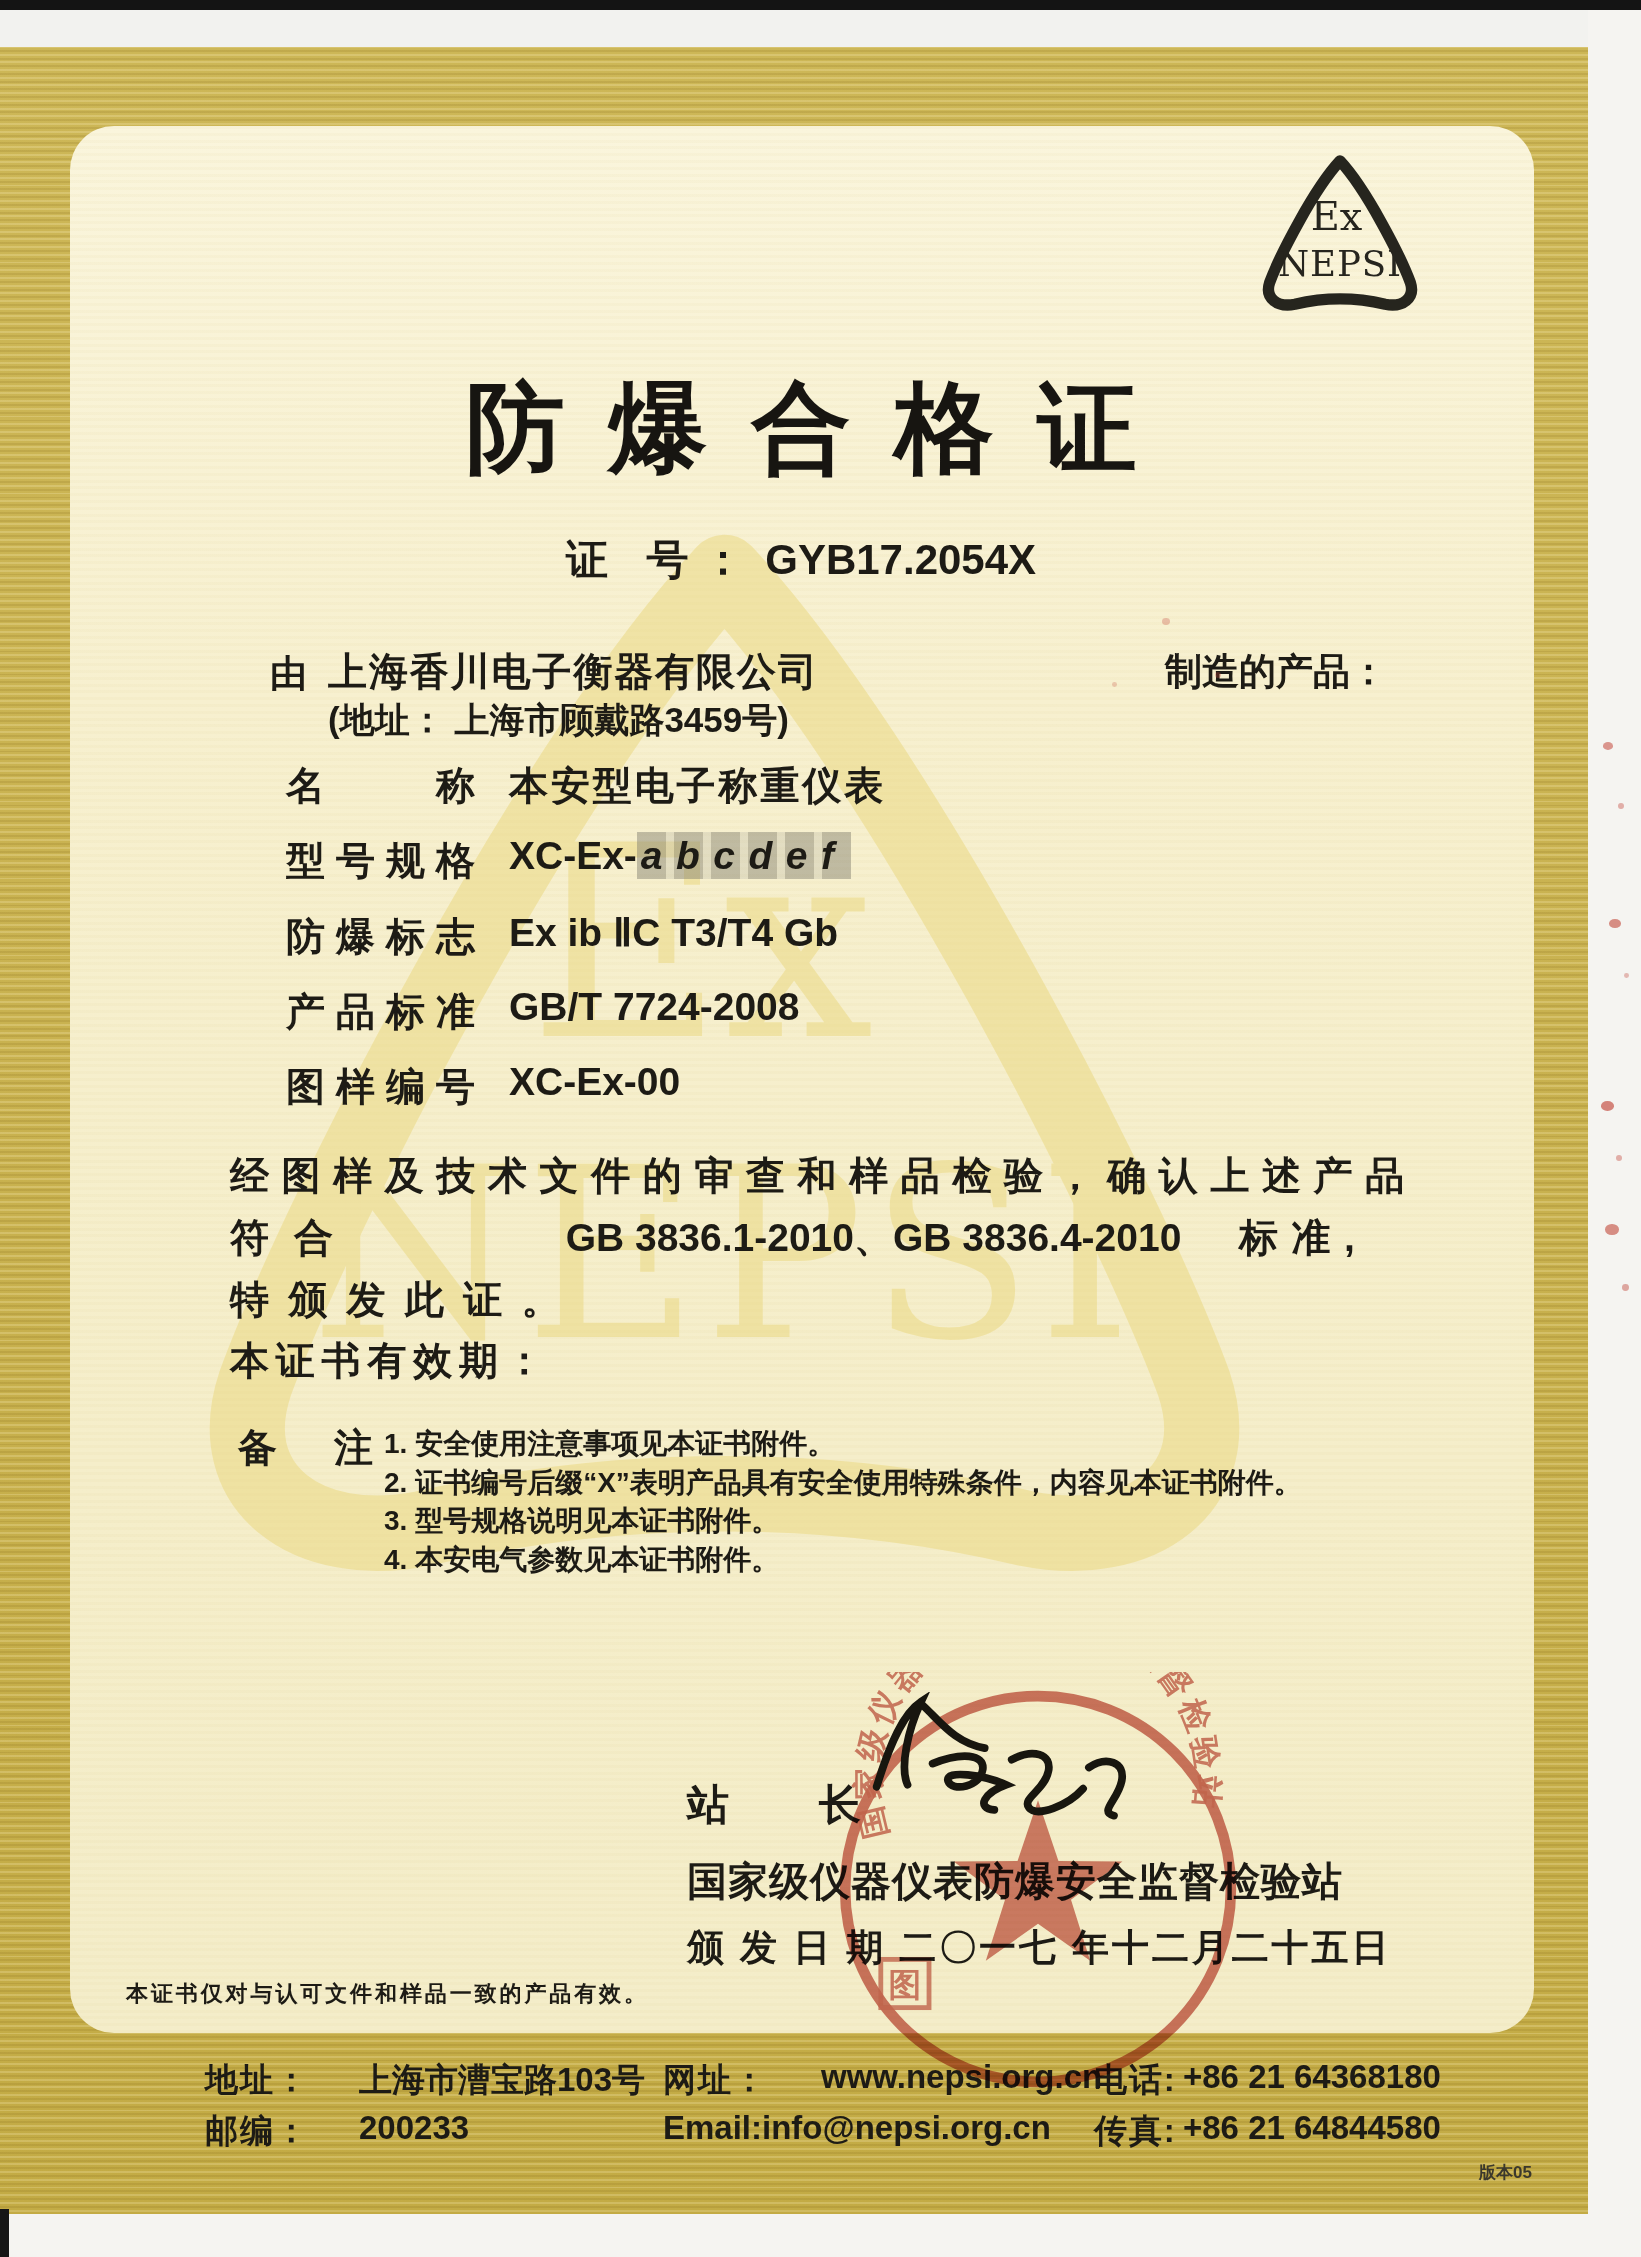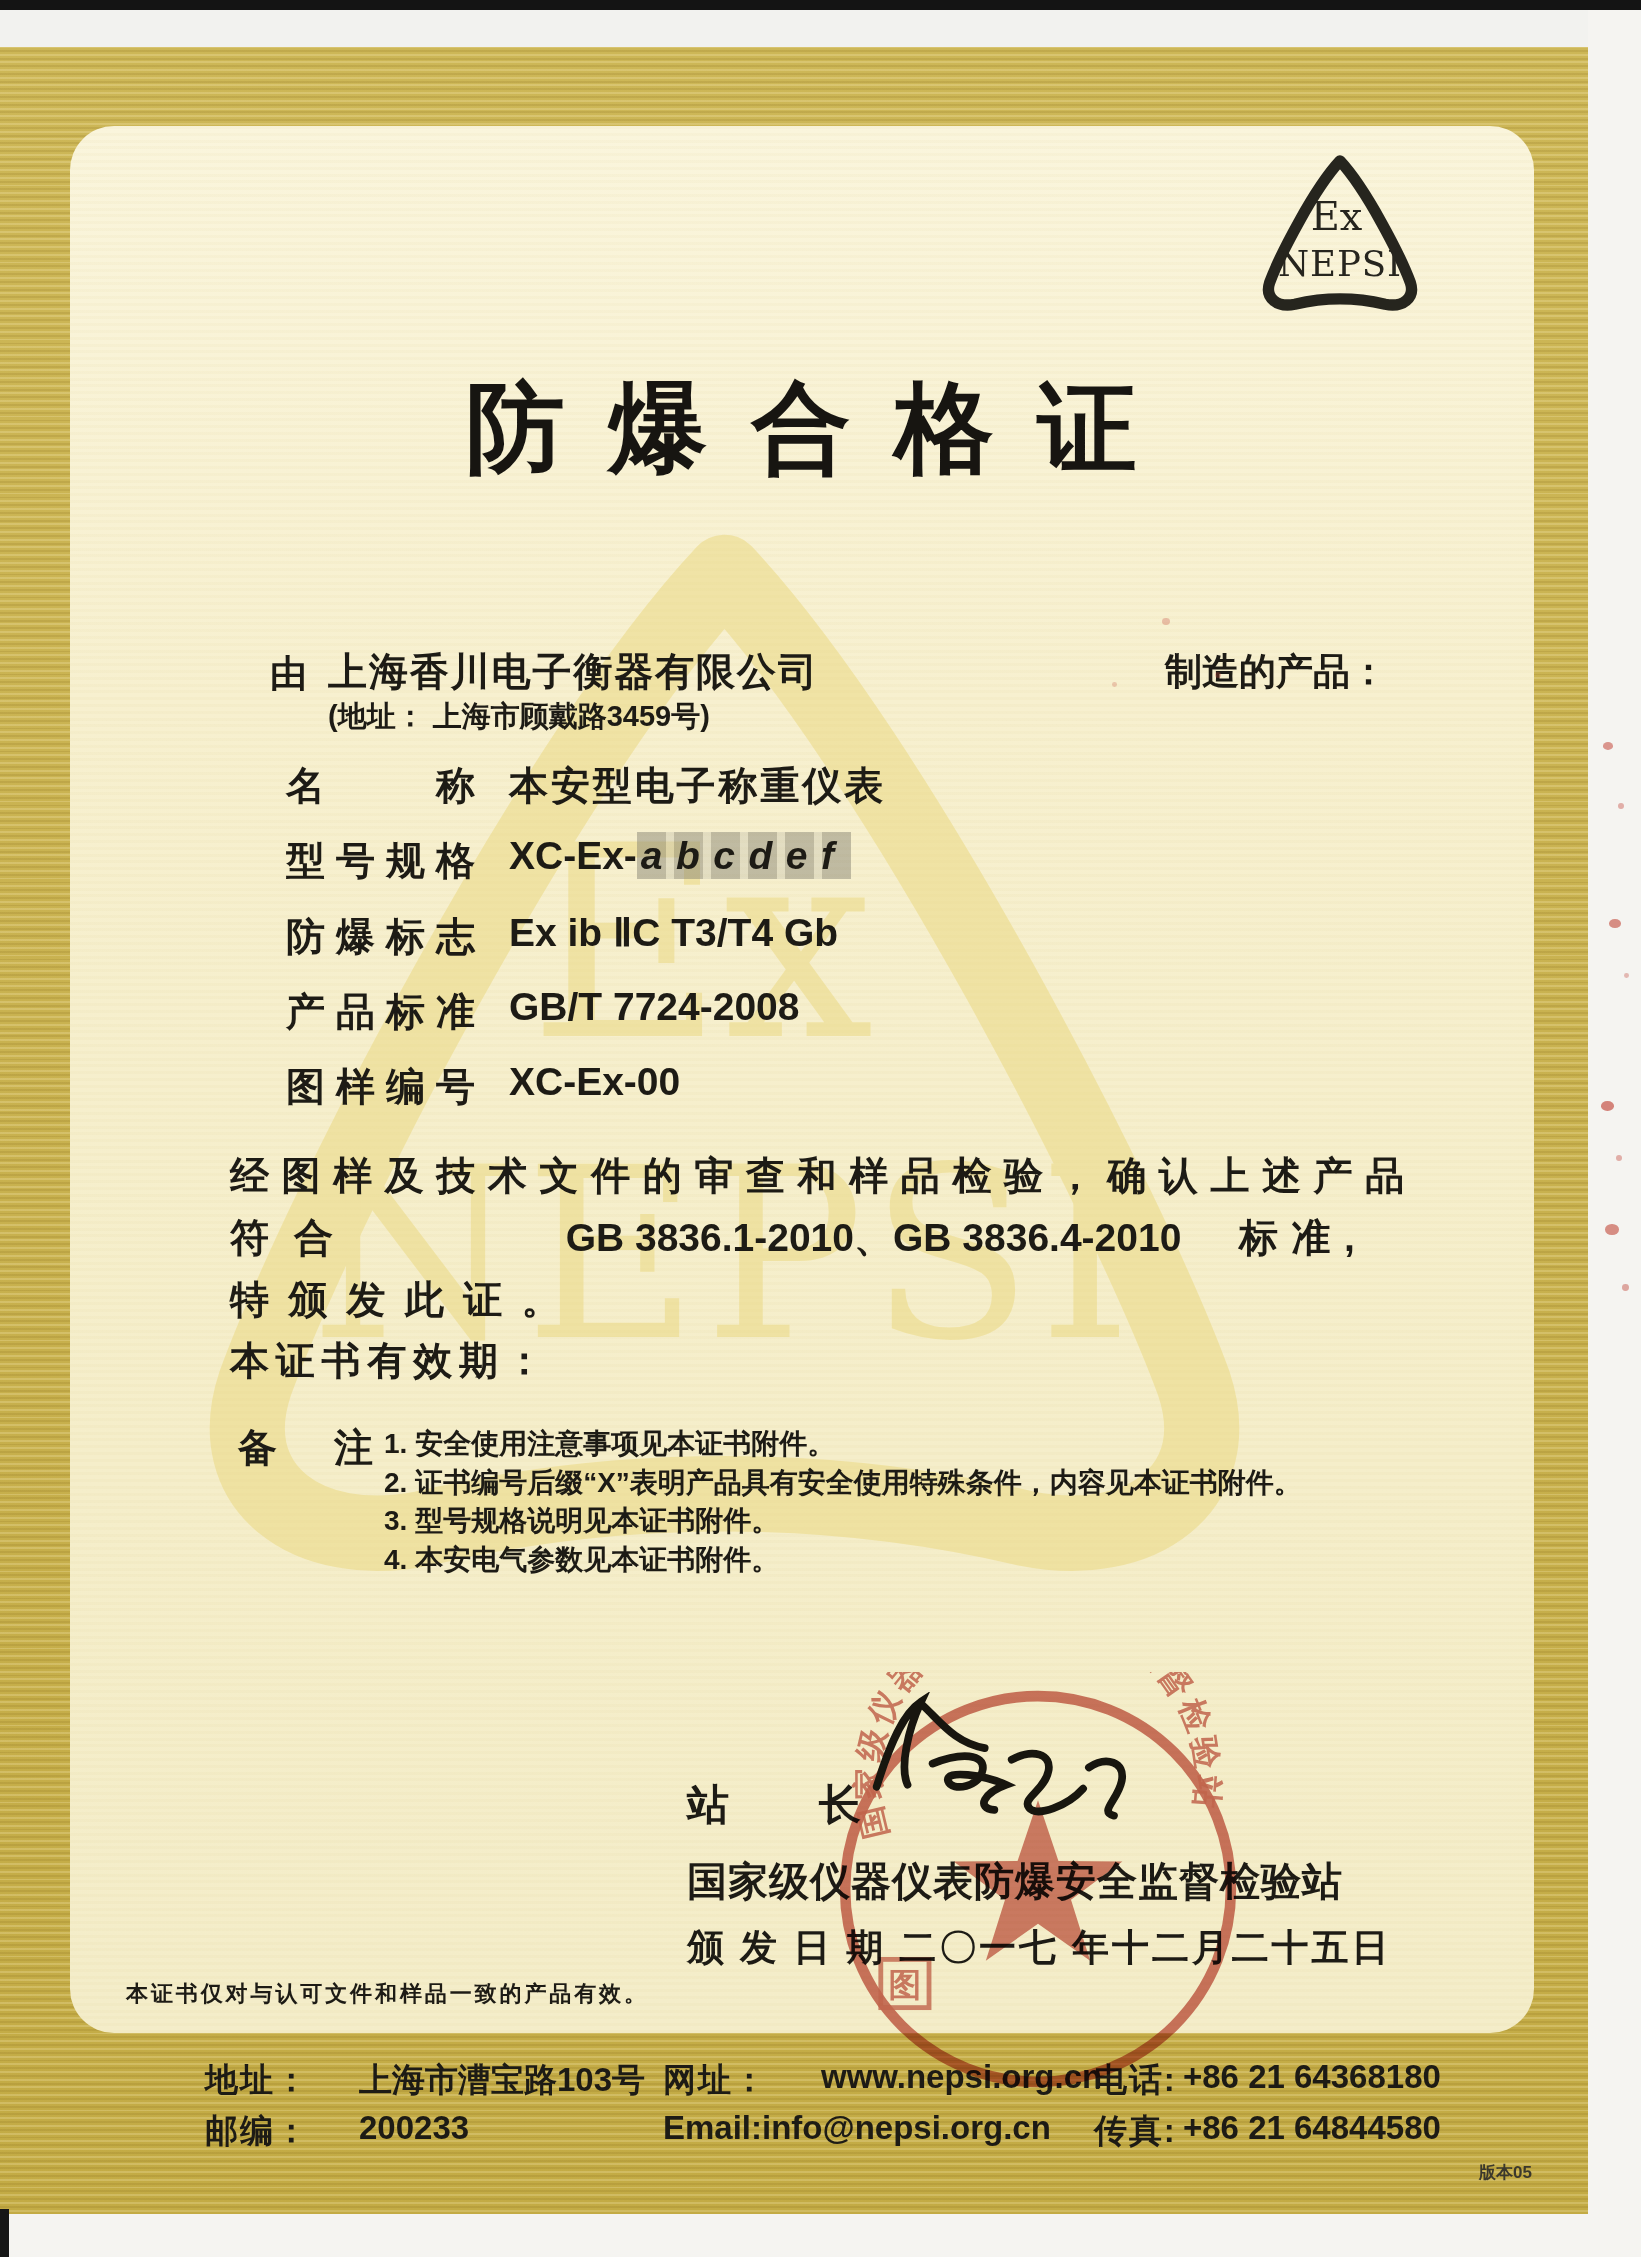--- a/index.html
+++ b/index.html
@@ -33,21 +33,21 @@
   .b { font-weight:bold; }
 
   .title-line { left:183px; top:363px; width:1236px; text-align:center;
                 font-size:99px; font-weight:bold; letter-spacing:44px; text-indent:44px; color:#171511; }
   .cert-line  { left:183px; top:532px; width:1236px; text-align:center; font-size:42px; font-weight:bold; }
   .cert-line .lbl { letter-spacing:13.5px; margin-right:7.7px; }
 
   .jlabel { display:inline-block; text-align:justify; text-align-last:justify; }
 
   .fs40 { font-size:39px; } .fs38 { font-size:37px; } .fs34 { font-size:33px; }
-  .fs30 { font-size:29px; } .fs29 { font-size:28px; } .fs33 { font-size:22px; }
+  .fs30 { font-size:35px; } .fs29 { font-size:28px; } .fs33 { font-size:22px; }
 
   .masked { font-style:italic; font-weight:bold; letter-spacing:13.5px; padding:1.9px 3.9px;
     background:repeating-linear-gradient(90deg, rgba(125,122,108,.45) 0 29px, rgba(190,187,172,.35) 29px 37px); }
 
   .stamp { position:absolute; left:821px; top:1672px; z-index:5; mix-blend-mode:multiply; opacity:.88; }
   .signature { position:absolute; left:840px; top:1692px; z-index:6; }
 
   .speckle { position:absolute; background:#c2473b; border-radius:50%; z-index:6; }
 
   .footer-label { letter-spacing:1.9px; }
@@ -79,20 +79,23 @@
   <svg class="watermark" width="1159" height="1101" viewBox="0 0 200 190">
     <use href="#nepsi-logo"></use>
   </svg>
 
   <svg class="logo-top" width="174" height="165" viewBox="0 0 200 190">
     <use href="#nepsi-logo"></use>
   </svg>
 
   <div class="t title-line">防爆合格证</div>
 
+  <div class="t cert-line">
+    <span class="lbl">证 号：</span><span>GYB17.2054X</span>
+  </div>
 
   <div class="t b fs38" style="left:270px; top:649px;">由</div>
   <div class="t b fs40" style="left:328px; top:645px; letter-spacing:1.9px;">上海香川电子衡器有限公司</div>
   <div class="t b fs38" style="left:1165px; top:647px;">制造的产品：</div>
   <div class="t b fs30" style="left:328px; top:697px;">(地址：  上海市顾戴路3459号)</div>
 
   <div class="t b fs40 jlabel" style="left:286px; top:759px; width:189px;">名称</div>
   <div class="t b fs40" style="left:509px; top:759px; letter-spacing:2.9px;">本安型电子称重仪表</div>
 
   <div class="t b fs40 jlabel" style="left:286px; top:834px; width:189px;">型号规格</div>

